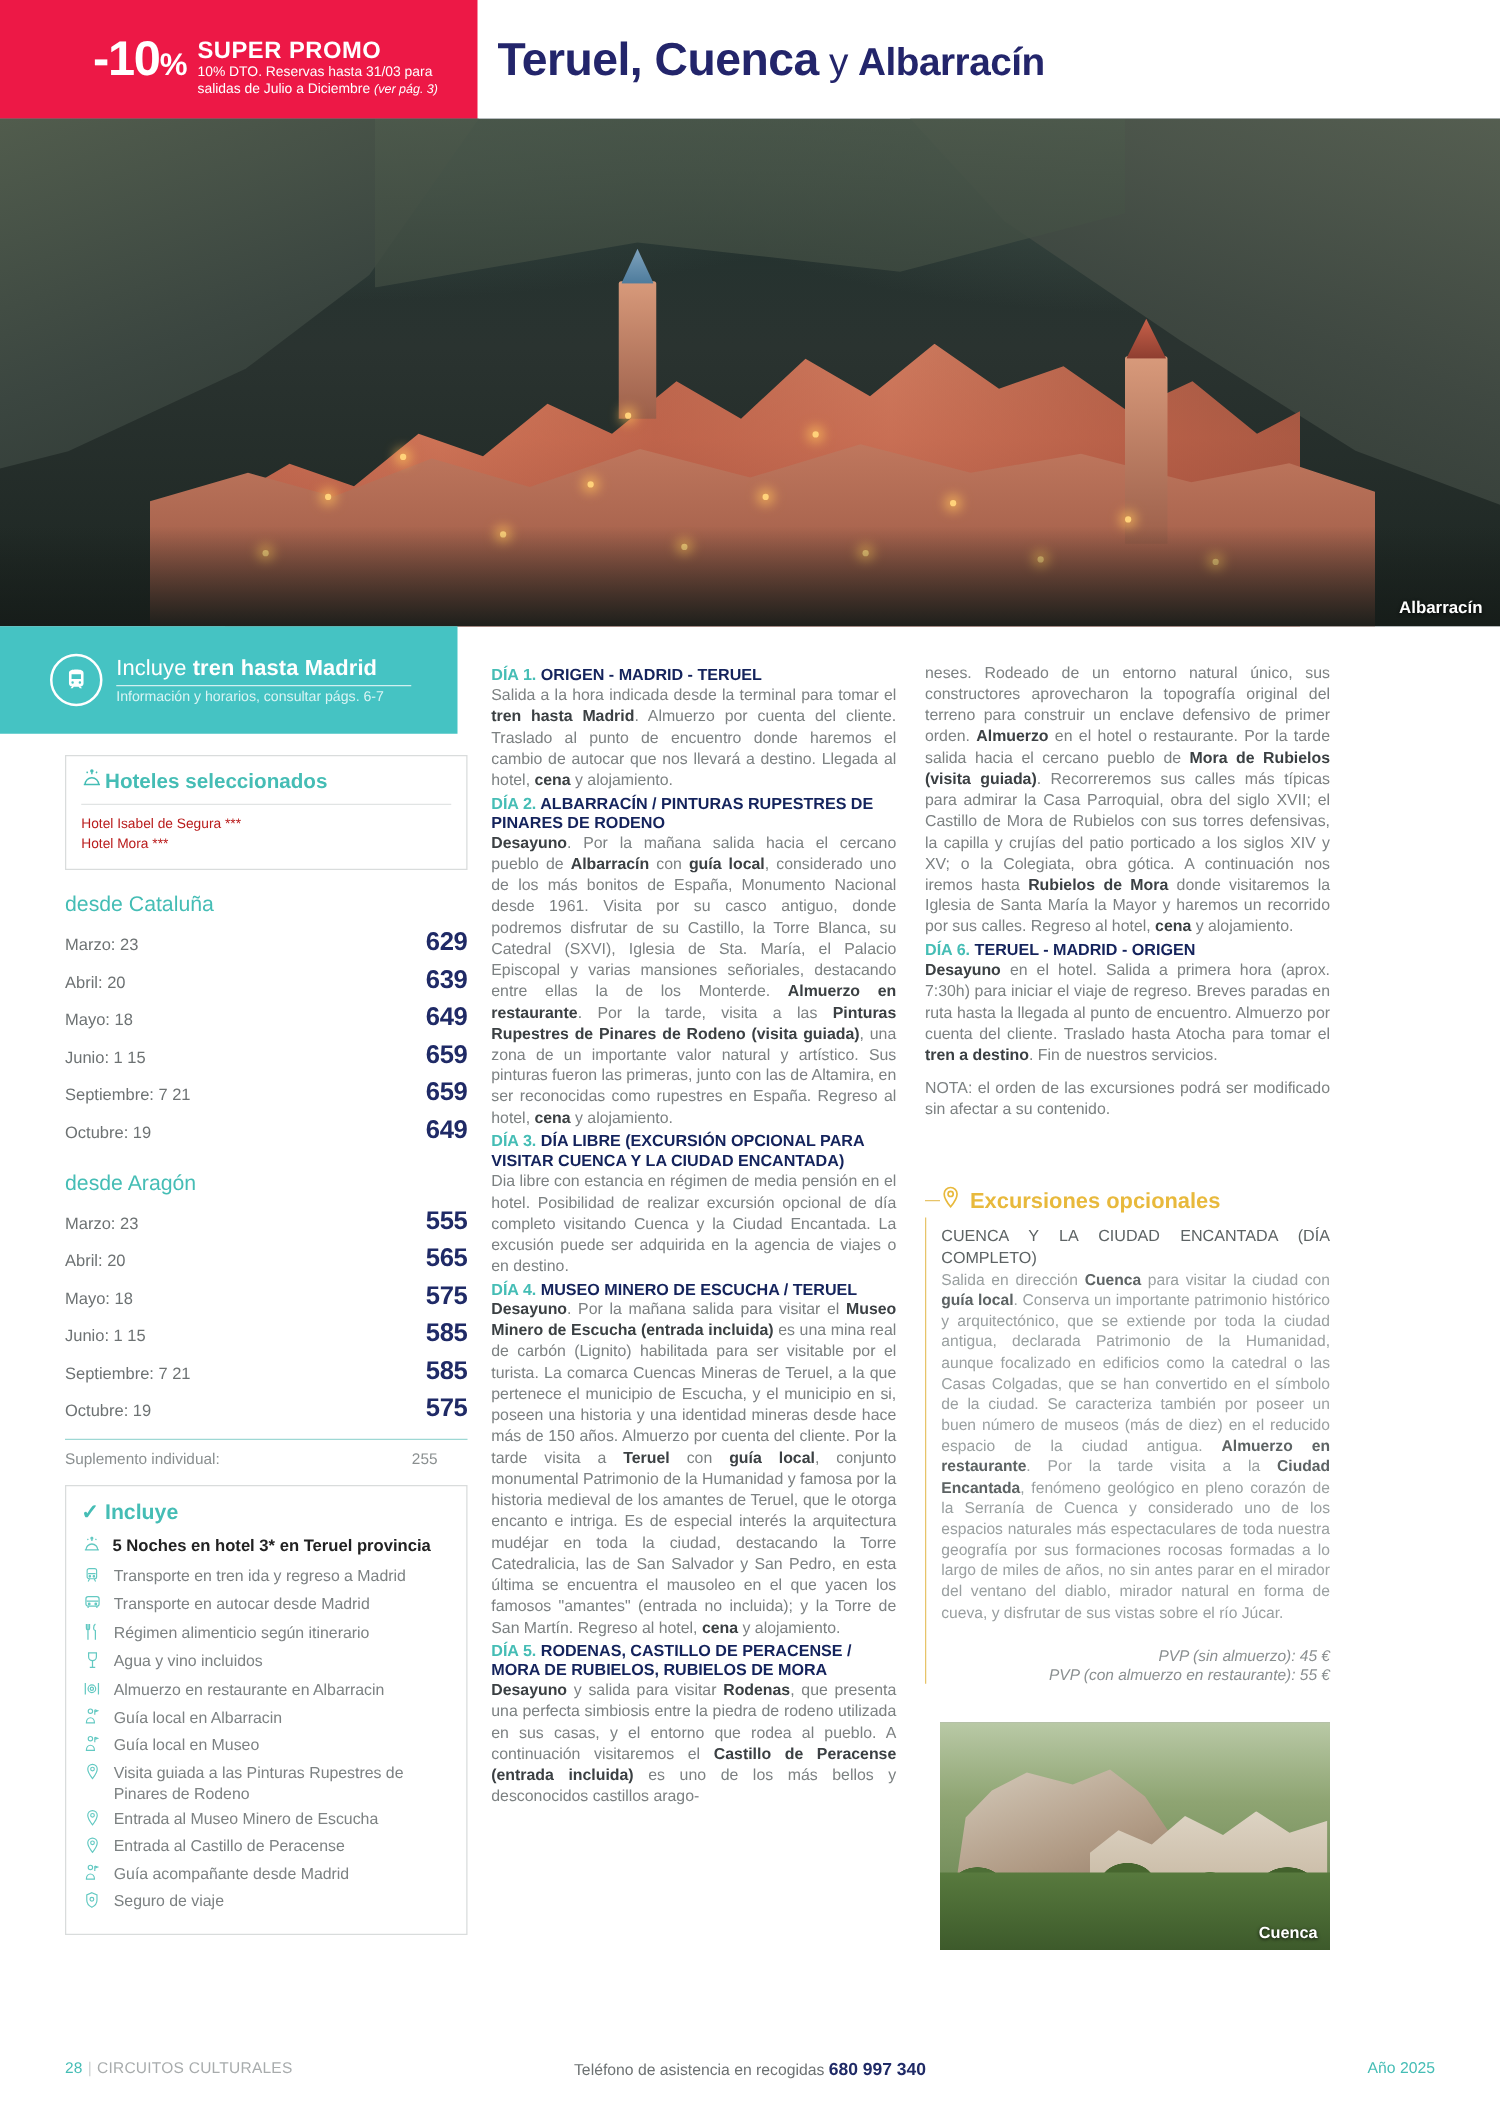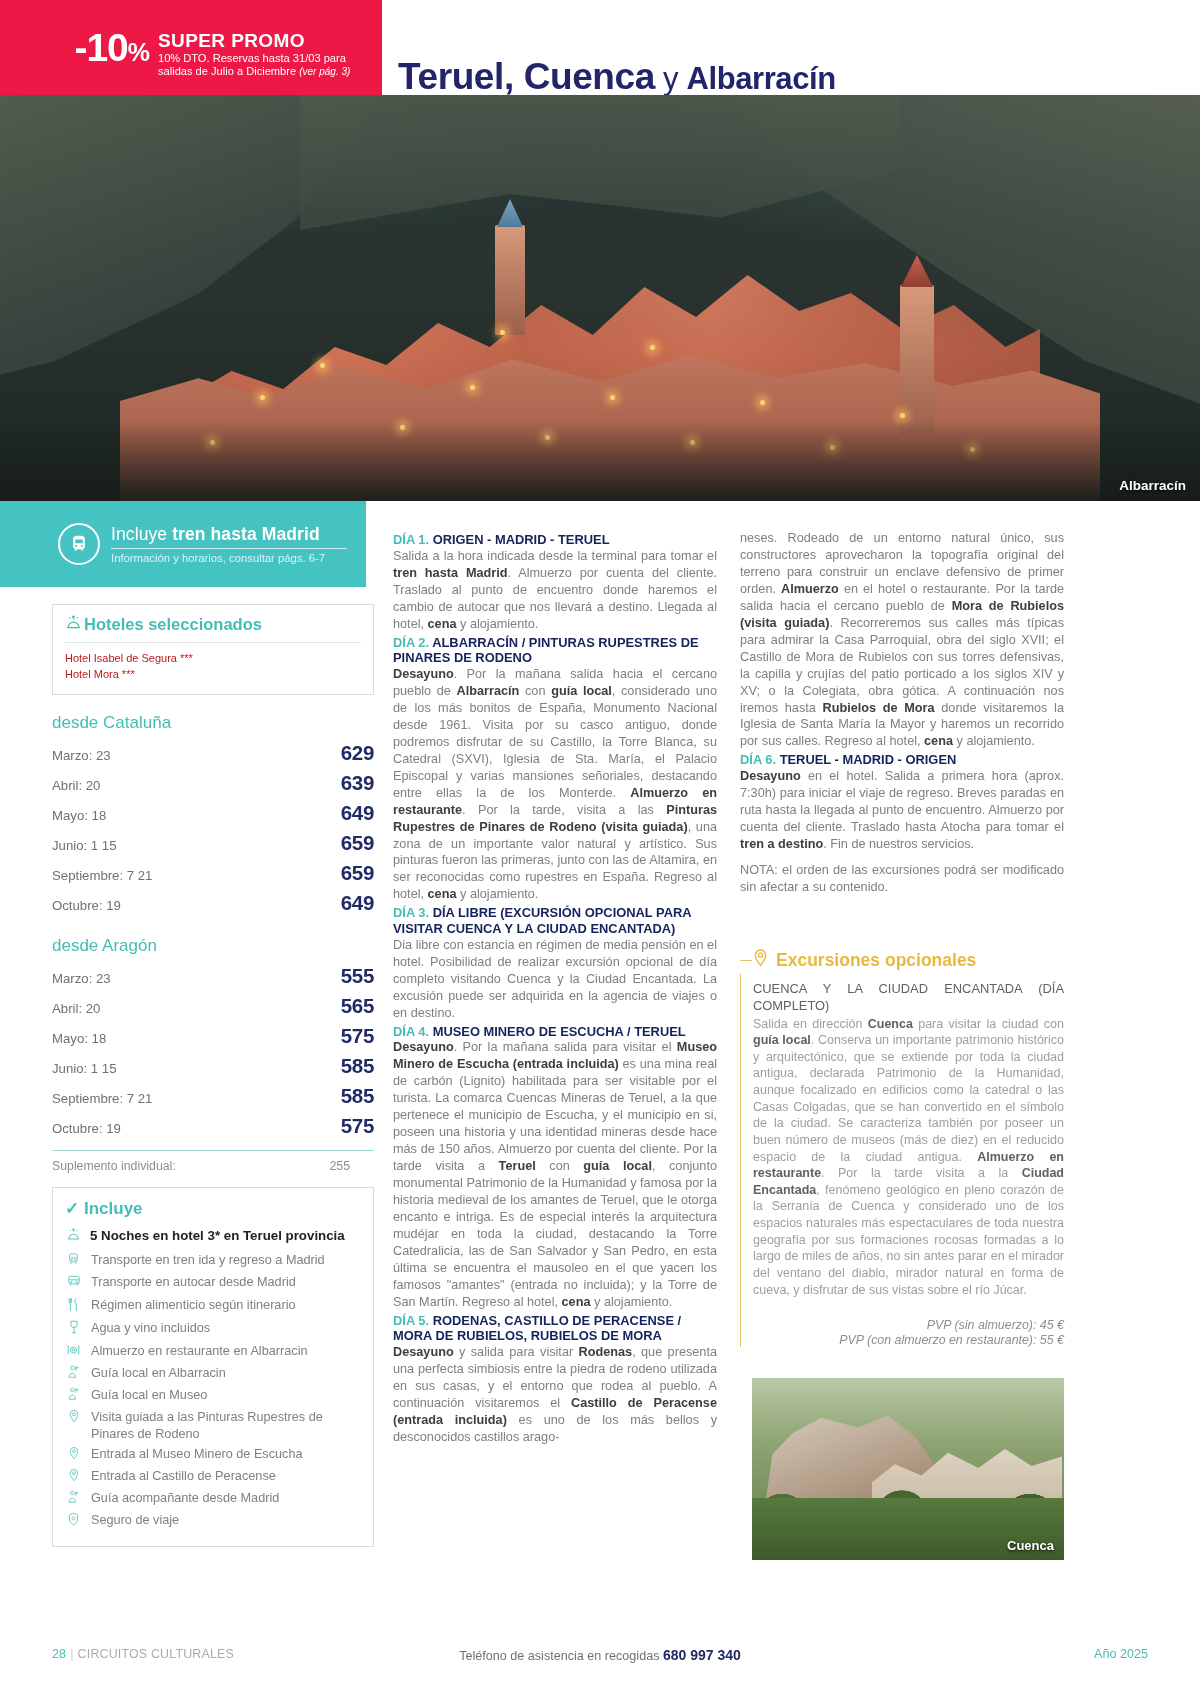--- a/index.html
+++ b/index.html
@@ -25,21 +25,21 @@
   .promo-pct .sym { font-size: 25px; }
   .promo-texts { width: 208px; margin-top: 15px; }
   .promo-title { font-size: 19px; font-weight: 700; letter-spacing: .4px; line-height: 1.05; }
   .promo-sub { font-size: 11.1px; line-height: 1.22; margin-top: 1px; }
   .promo-sub b { font-weight: 400; }
   .promo-sub i { font-style: italic; font-size: 10px; }
 
   
   .header-title {
     position: absolute; left: 398px; top: 0; height: 95px; width: 800px;
-    display: flex; align-items: flex-end;
+    display: flex; align-items: center;
   }
   .header-title h1 {
     font-size: 37px; font-weight: 700; color: #23256b; letter-spacing: -.4px;
     line-height: 1;
   }
   .header-title h1 .thin { font-weight: 400; font-size: 31px; }
   .header-title h1 .thin2 { font-weight: 700; font-size: 31px; }
 
   
   .hero {
@@ -116,21 +116,21 @@
   .hero-caption {
     position: absolute; right: 14px; bottom: 8px;
     color: #fff; font-size: 13.5px; font-weight: 700;
     text-shadow: 0 1px 3px rgba(0,0,0,.8);
   }
 
   
   .train-bar {
     position: absolute; left: 0; top: 501px; width: 366px; height: 86px;
     background: #45c3c3; color: #fff;
-    display: flex; align-items: center; padding-left: 58px;
+    display: flex; align-items: center; padding-left: 40px;
   }
   .train-ico {
     width: 42px; height: 42px; border-radius: 50%; border: 2px solid #fff;
     display: flex; align-items: center; justify-content: center;
     font-size: 21px; line-height: 1; flex: 0 0 auto;
   }
   .train-txts { margin-left: 11px; }
   .train-title { font-size: 17.5px; font-weight: 400; letter-spacing: .1px; white-space: nowrap; }
   .train-title b { font-weight: 700; }
   .train-rule { height: 1px; background: rgba(255,255,255,.75); margin: 3px 0 3px; width: 236px; }

